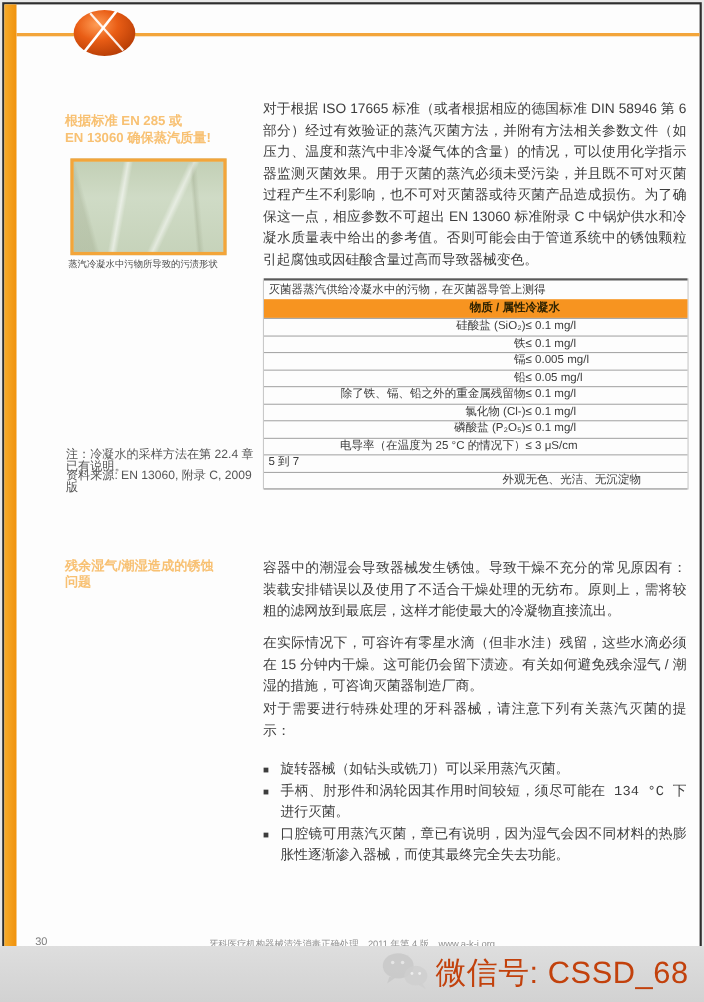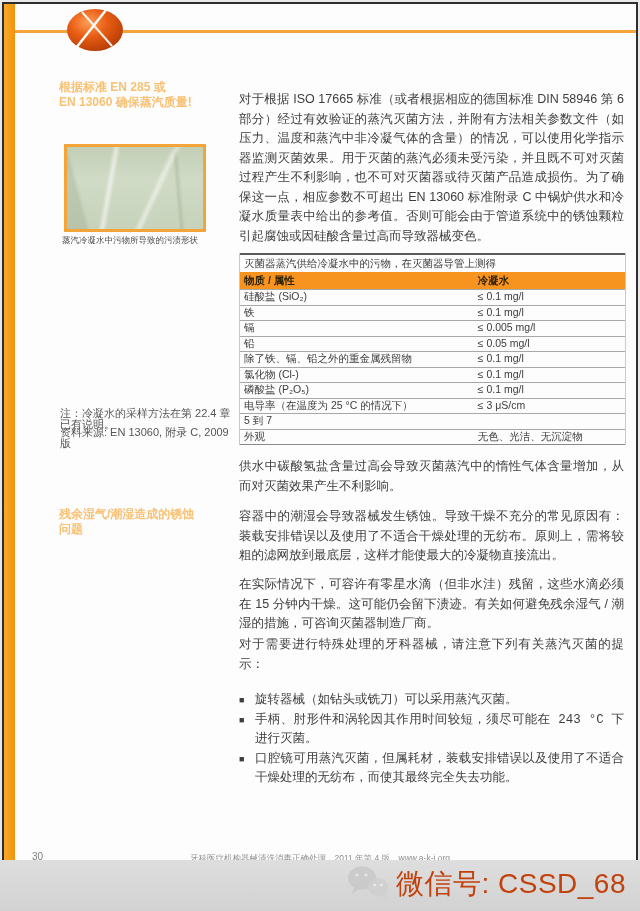--- a/index.html
+++ b/index.html
@@ -20,21 +20,21 @@
   .top-rule{
     position:absolute;left:11px;top:26px;right:0;height:3px;
     background:#f3a53a;
   }
   .logo{position:absolute;left:60px;top:2px;width:62px;height:48px;z-index:3;}
   
   .side-heading{
     position:absolute;left:55px;width:160px;
     color:#f8c173;font-weight:bold;font-size:12px;line-height:15px;
   }
-  .side-heading.h1{top:76px;}
+  .side-heading.h1{top:99px;}
   .side-heading.h2{top:503px;}
   .stain-img{
     position:absolute;left:60px;top:140px;width:136px;height:82px;
     border:3px solid #f3a53a;
     background-color:#cfdbc6;
     background-image:
       linear-gradient(100deg, rgba(255,255,255,0) 30%, rgba(255,255,255,.55) 33%, rgba(255,255,255,0) 36%),
       linear-gradient(75deg, rgba(150,160,130,.30) 12%, rgba(150,160,130,0) 15%),
       linear-gradient(115deg, rgba(255,255,255,0) 60%, rgba(255,255,255,.5) 63%, rgba(255,255,255,0) 66%),
       linear-gradient(85deg, rgba(140,150,120,0) 78%, rgba(140,150,120,.28) 80%, rgba(140,150,120,0) 83%),
@@ -78,21 +78,21 @@
   }
   .ctable .t-head{
     background:#f79420;display:flex;font-weight:bold;color:#2f2302;
     padding:2px 4px 3px 4px;line-height:12px;
   }
   .ctable .trow{
     display:flex;border-top:1px solid #a8a8a8;
     padding:1px 4px 2px 4px;line-height:11.5px;align-items:center;
   }
   .ctable .trow:last-child{border-bottom:1px solid #8a8a8a;}
-  .tname{flex:0 0 62%;}
+  .tname{flex:0 0 62%;text-align:right;}
   .tval{flex:1;}
   
   .page-num{position:absolute;left:28px;top:847px;font-size:10px;color:#7e7e7e;}
   .footer-line{
     position:absolute;left:0;top:849px;width:100%;text-align:center;
     font-size:8.5px;color:#8f8f8f;
   }
   
   .gray-strip{
     position:absolute;left:0;top:860px;width:640px;height:51px;
@@ -187,38 +187,37 @@
       </div>
     <div class="trow">
         <span class="tval">5 到 7</span>
       </div>
     <div class="trow">
         <span class="tname">外观</span>
         <span class="tval">无色、光洁、无沉淀物</span>
       </div>
   </div>
 
-  <div class="main-par p2">供水中碳酸氢盐含量过高会导致灭菌蒸汽中的惰性气体含量增加，从而对灭菌效果产生不利影响。</div>
   <div class="main-par p3">容器中的潮湿会导致器械发生锈蚀。导致干燥不充分的常见原因有：装载安排错误以及使用了不适合干燥处理的无纺布。原则上，需将较粗的滤网放到最底层，这样才能使最大的冷凝物直接流出。</div>
   <div class="main-par p4">在实际情况下，可容许有零星水滴（但非水洼）残留，这些水滴必须在 15 分钟内干燥。这可能仍会留下渍迹。有关如何避免残余湿气 / 潮湿的措施，可咨询灭菌器制造厂商。</div>
 
   <div class="main-par tips">
     <p class="intro">对于需要进行特殊处理的牙科器械，请注意下列有关蒸汽灭菌的提示：</p>
     <ul>
       <li>
         <span class="bullet">■</span>
         <span class="btext">旋转器械（如钻头或铣刀）可以采用蒸汽灭菌。</span>
       </li>
       <li>
         <span class="bullet">■</span>
-        <span class="btext">手柄、肘形件和涡轮因其作用时间较短，须尽可能在 243 °C 下进行灭菌。</span>
+        <span class="btext">手柄、肘形件和涡轮因其作用时间较短，须尽可能在 134 °C 下进行灭菌。</span>
       </li>
       <li>
         <span class="bullet">■</span>
-        <span class="btext">口腔镜可用蒸汽灭菌，但属耗材，装载安排错误以及使用了不适合干燥处理的无纺布，而使其最终完全失去功能。</span>
+        <span class="btext">口腔镜可用蒸汽灭菌，章已有说明，因为湿气会因不同材料的热膨胀性逐渐渗入器械，而使其最终完全失去功能。</span>
       </li>
     </ul>
   </div>
 
   <div class="page-num">30</div>
   <div class="footer-line">牙科医疗机构器械清洗消毒正确处理，2011 年第 4 版，www.a-k-i.org</div>
 
 </div>
 
 <div class="gray-strip"></div>

